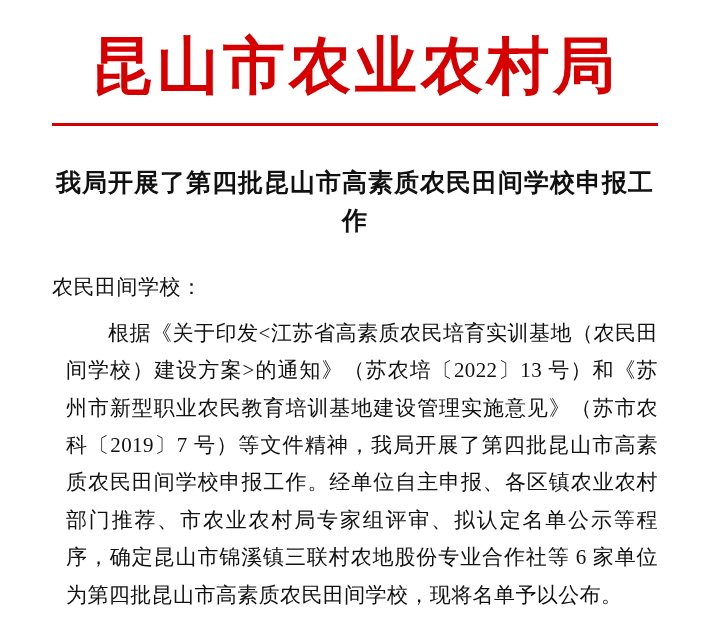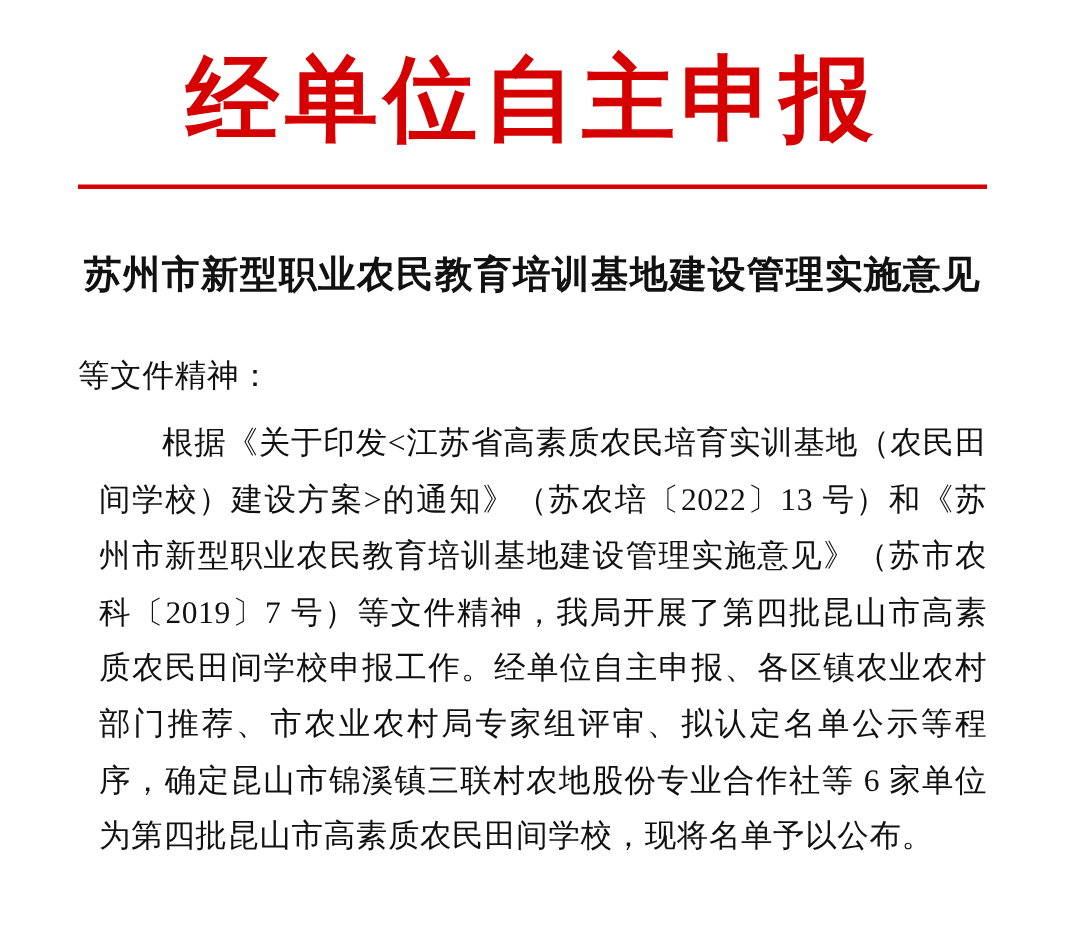--- a/index.html
+++ b/index.html
@@ -64,23 +64,23 @@
     text-indent: 2em;
     letter-spacing: 0.4px;
     margin-left: 14px;
   }
 </style>
 </head>
 <body>
 
 <div class="doc">
 
-  <div class="letterhead">经单位自主申报</div>
+  <div class="letterhead">昆山市农业农村局</div>
 
   <hr class="rule">
 
-  <div class="doc-title">苏州市新型职业农民教育培训基地建设管理实施意见</div>
+  <div class="doc-title">我局开展了第四批昆山市高素质农民田间学校申报工作</div>
 
-  <div class="salutation">等文件精神：</div>
+  <div class="salutation">农民田间学校：</div>
 
   <p class="body-para">根据《关于印发&lt;江苏省高素质农民培育实训基地（农民田间学校）建设方案&gt;的通知》（苏农培〔2022〕13 号）和《苏州市新型职业农民教育培训基地建设管理实施意见》（苏市农科〔2019〕7 号）等文件精神，我局开展了第四批昆山市高素质农民田间学校申报工作。经单位自主申报、各区镇农业农村部门推荐、市农业农村局专家组评审、拟认定名单公示等程序，确定昆山市锦溪镇三联村农地股份专业合作社等 6 家单位为第四批昆山市高素质农民田间学校，现将名单予以公布。</p>
 
 </div>
 
 </body></html>

